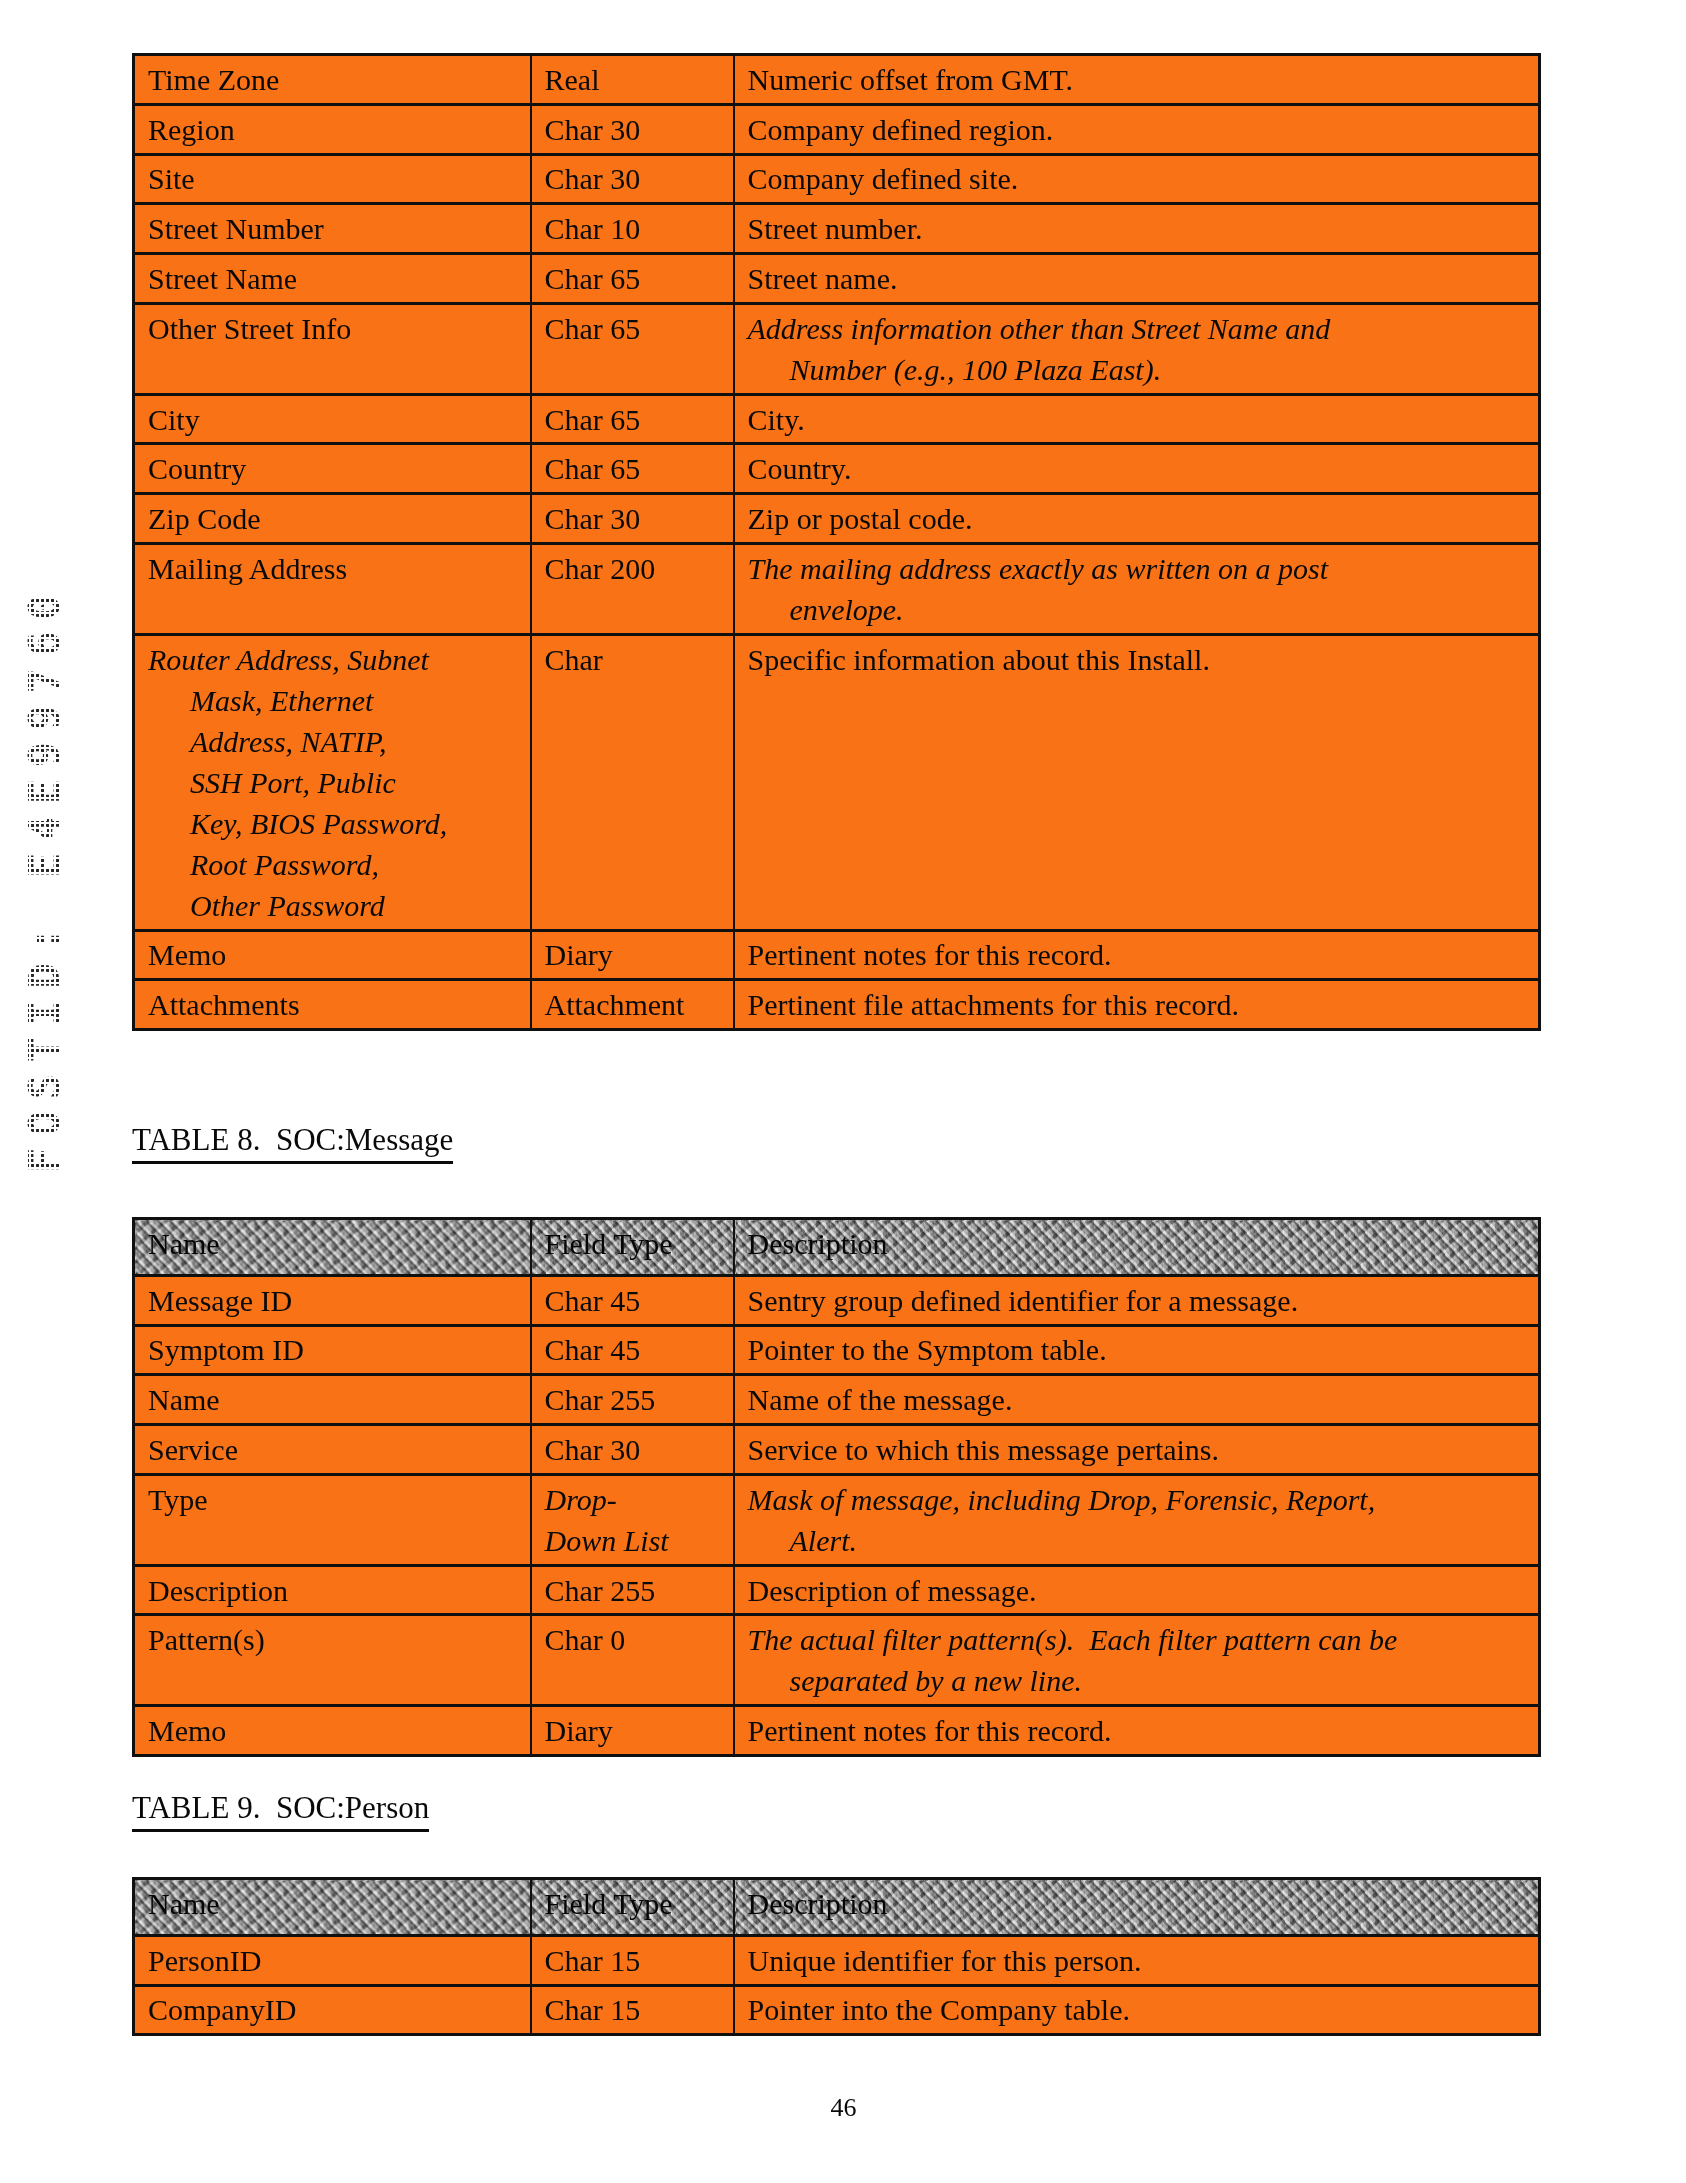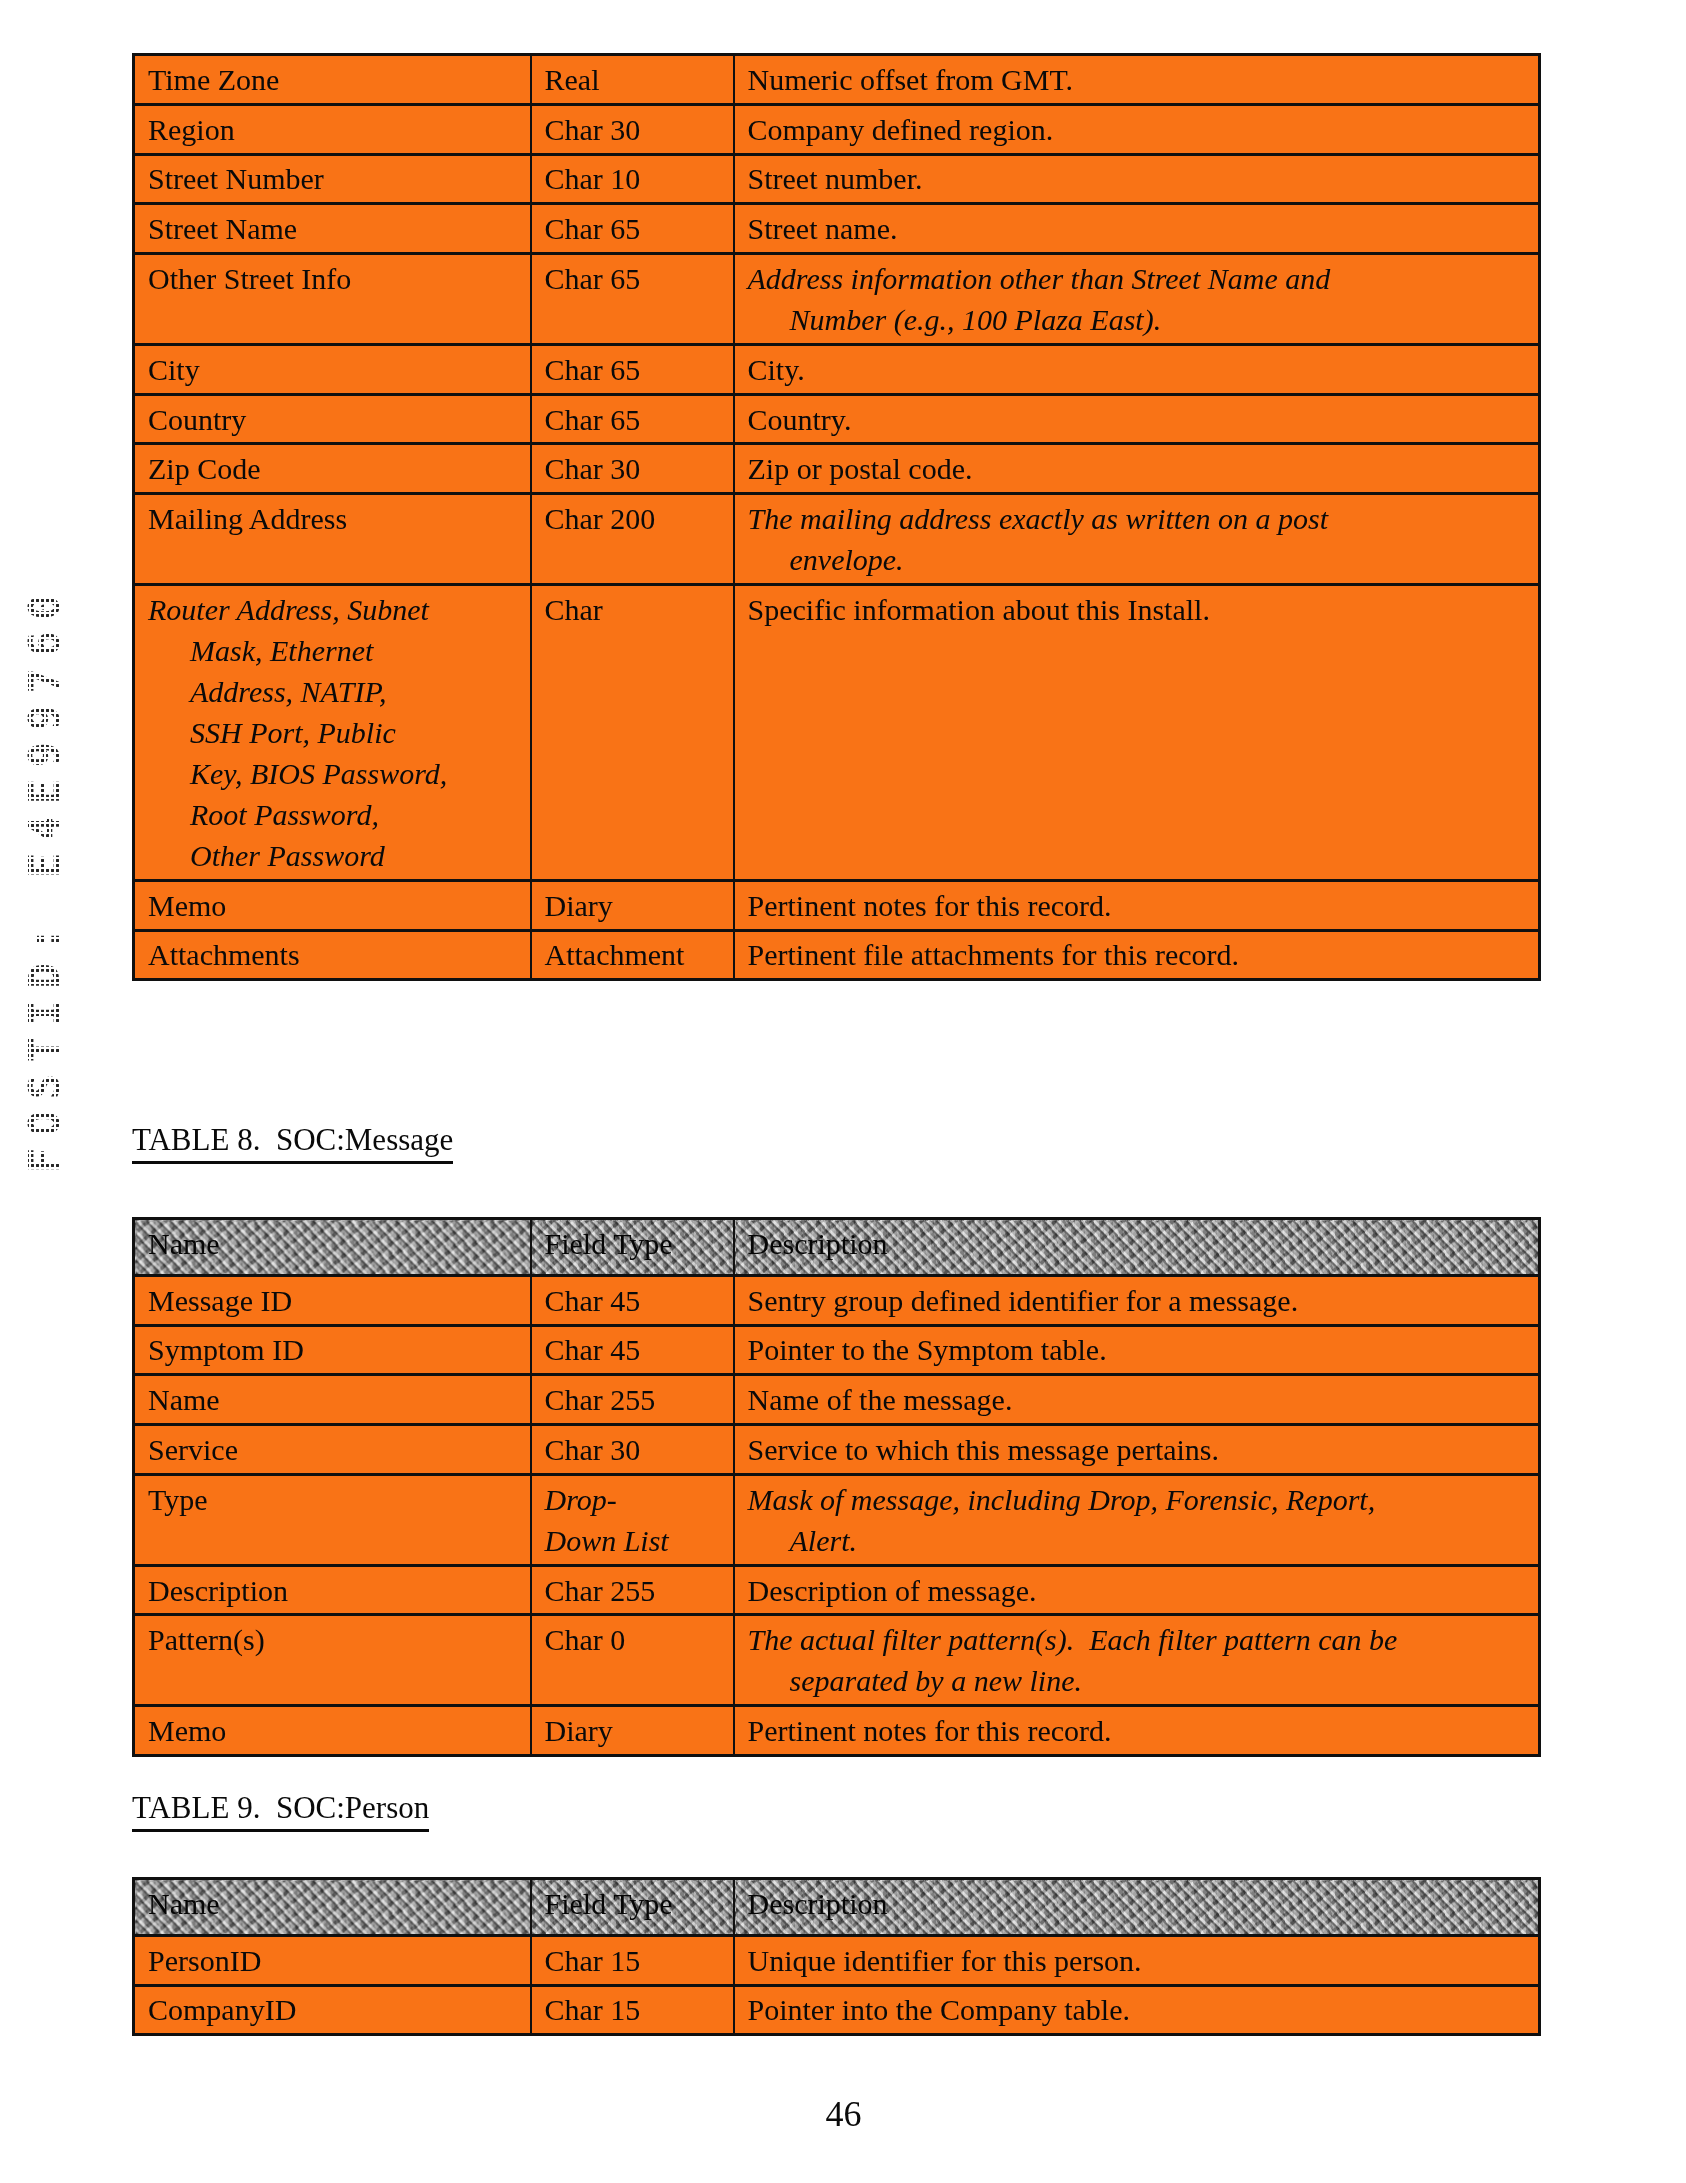--- a/index.html
+++ b/index.html
@@ -82,21 +82,21 @@
     -webkit-mask-size:5px 5px;
     mask-image:radial-gradient(circle, #000 1.4px, transparent 1.7px);
     mask-size:5px 5px;
   }
 
   .pageno{
     position:absolute;
     left:0;right:0;
     top:2093px;
     text-align:center;
-    font-size:36px;
+    font-size:26px;
   }
 </style>
 </head>
 <body>
 
 <div class="doc">
 
   <div class="stamp">FOSTID: E4E99760</div>
 
   <table class="scan" style="left:132px;top:53px;">
@@ -108,20 +108,25 @@
     <tbody>
       <tr>
         <td class="c1">Time Zone</td>
         <td class="c2">Real</td>
         <td class="c3">Numeric offset from GMT.</td>
       </tr>
       <tr>
         <td class="c1">Region</td>
         <td class="c2">Char 30</td>
         <td class="c3">Company defined region.</td>
+      </tr>
+      <tr>
+        <td class="c1">Site</td>
+        <td class="c2">Char 30</td>
+        <td class="c3">Company defined site.</td>
       </tr>
       <tr>
         <td class="c1">Street Number</td>
         <td class="c2">Char 10</td>
         <td class="c3">Street number.</td>
       </tr>
       <tr>
         <td class="c1">Street Name</td>
         <td class="c2">Char 65</td>
         <td class="c3">Street name.</td>

